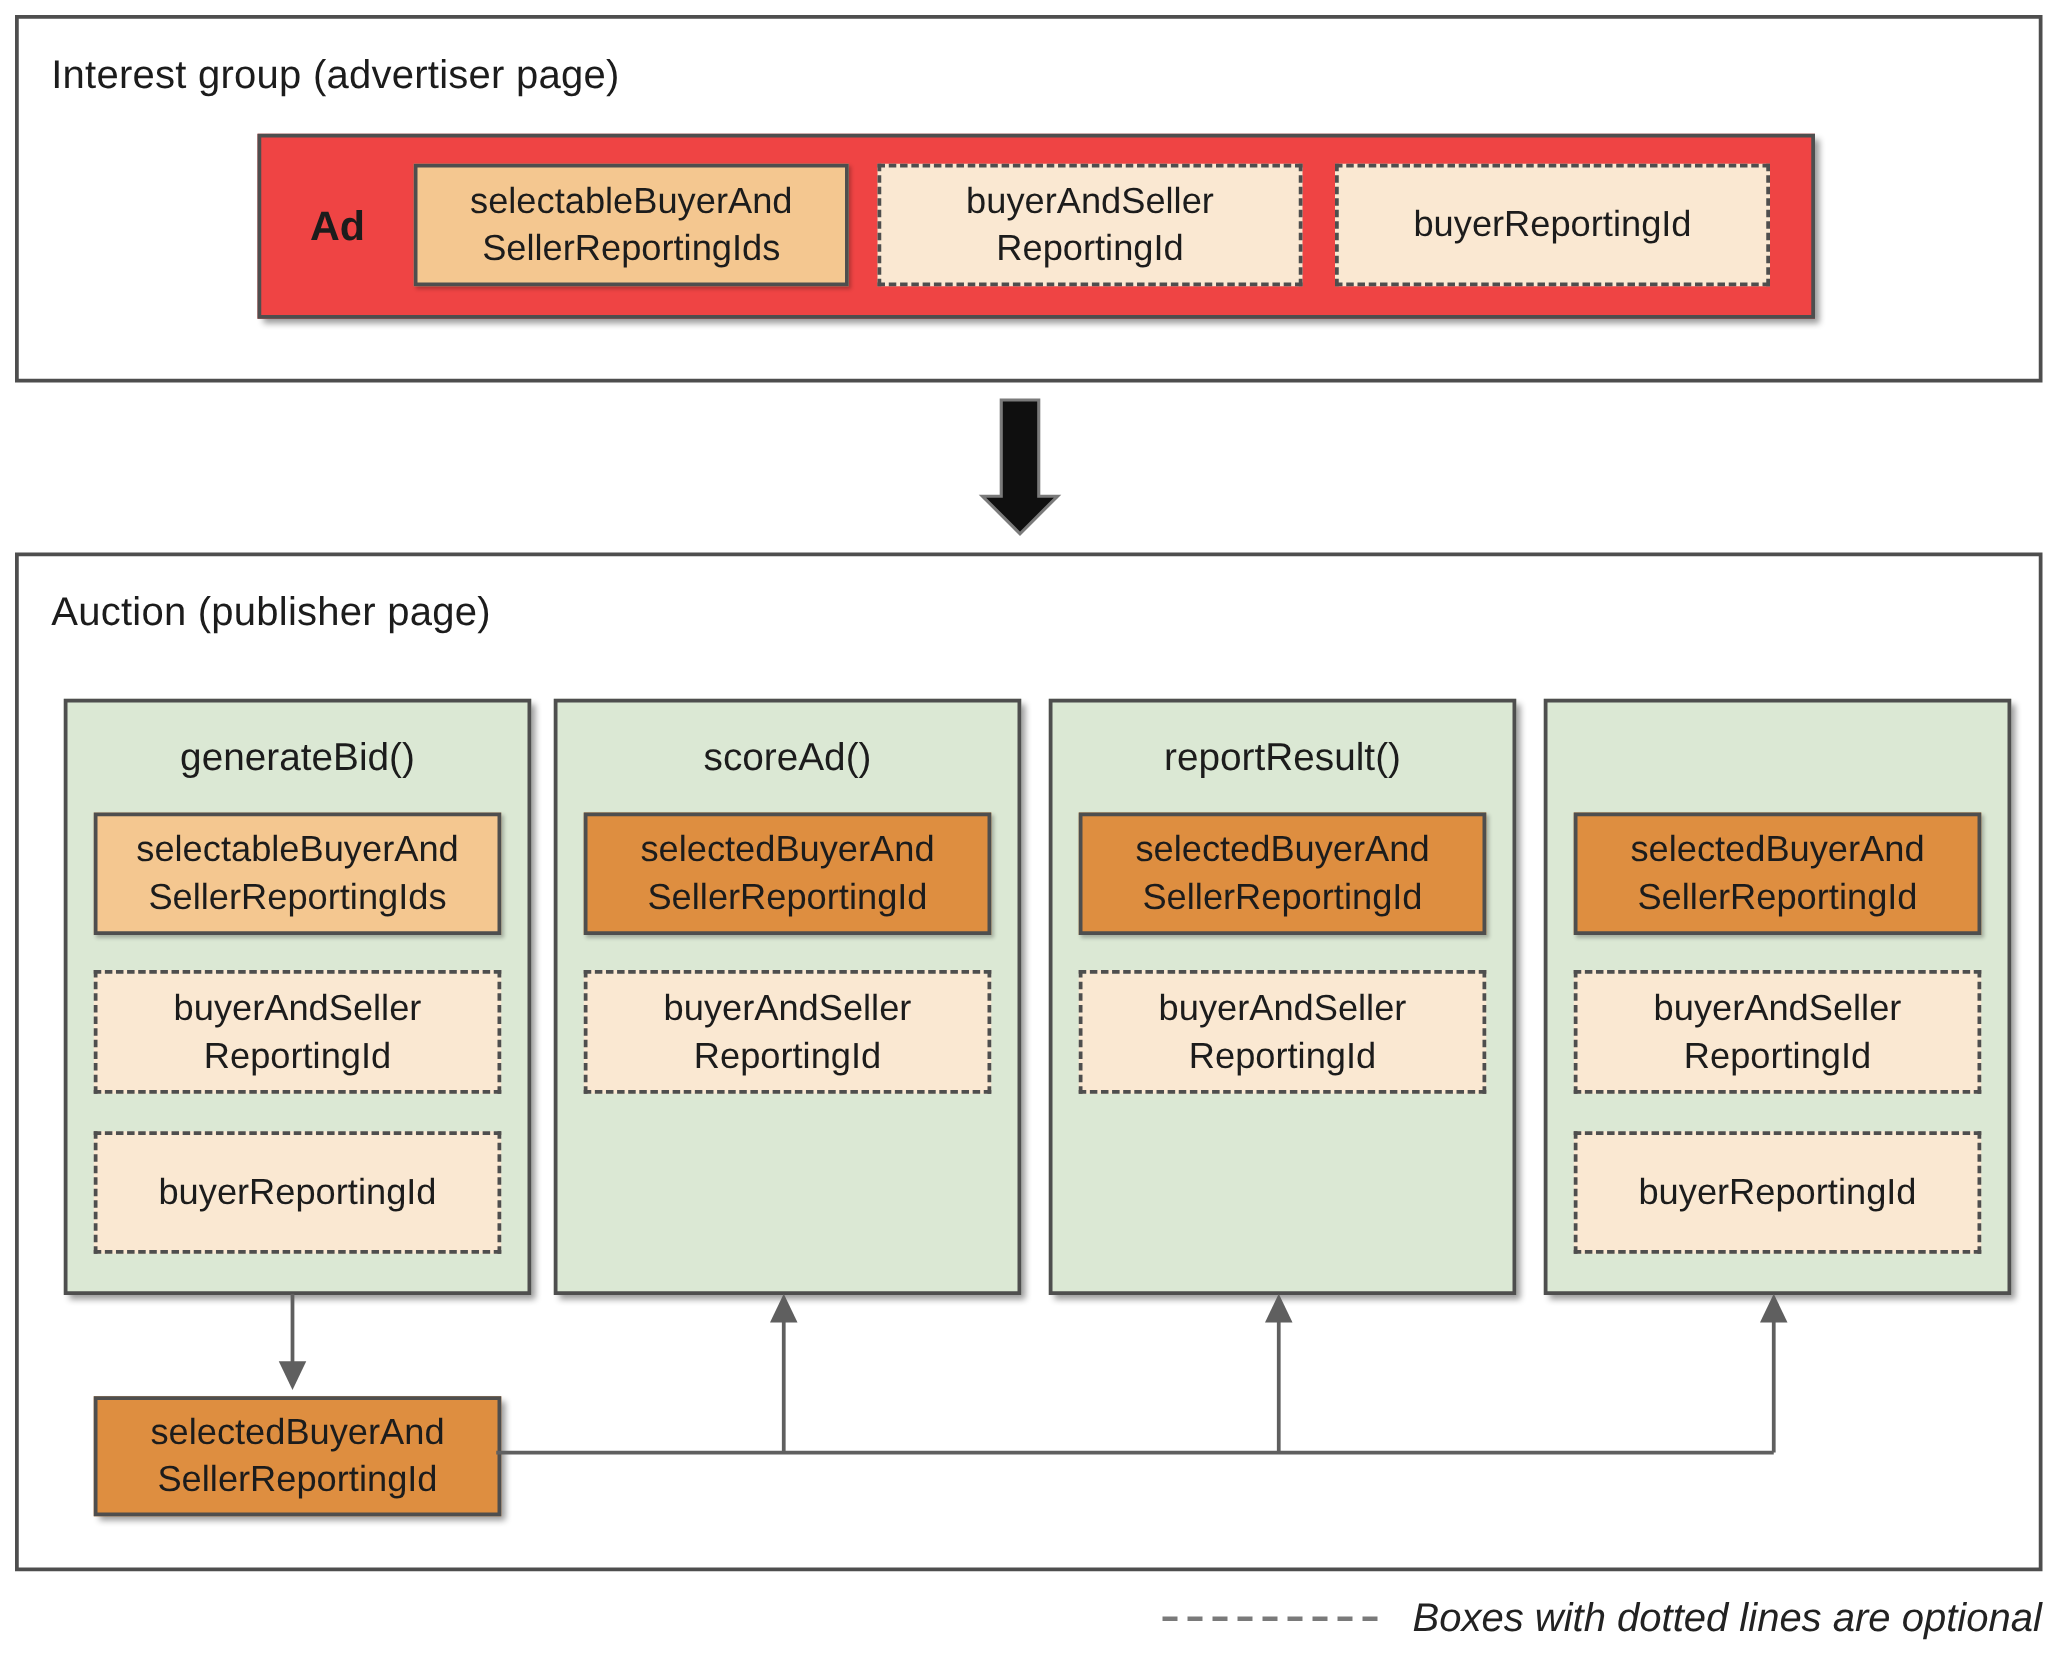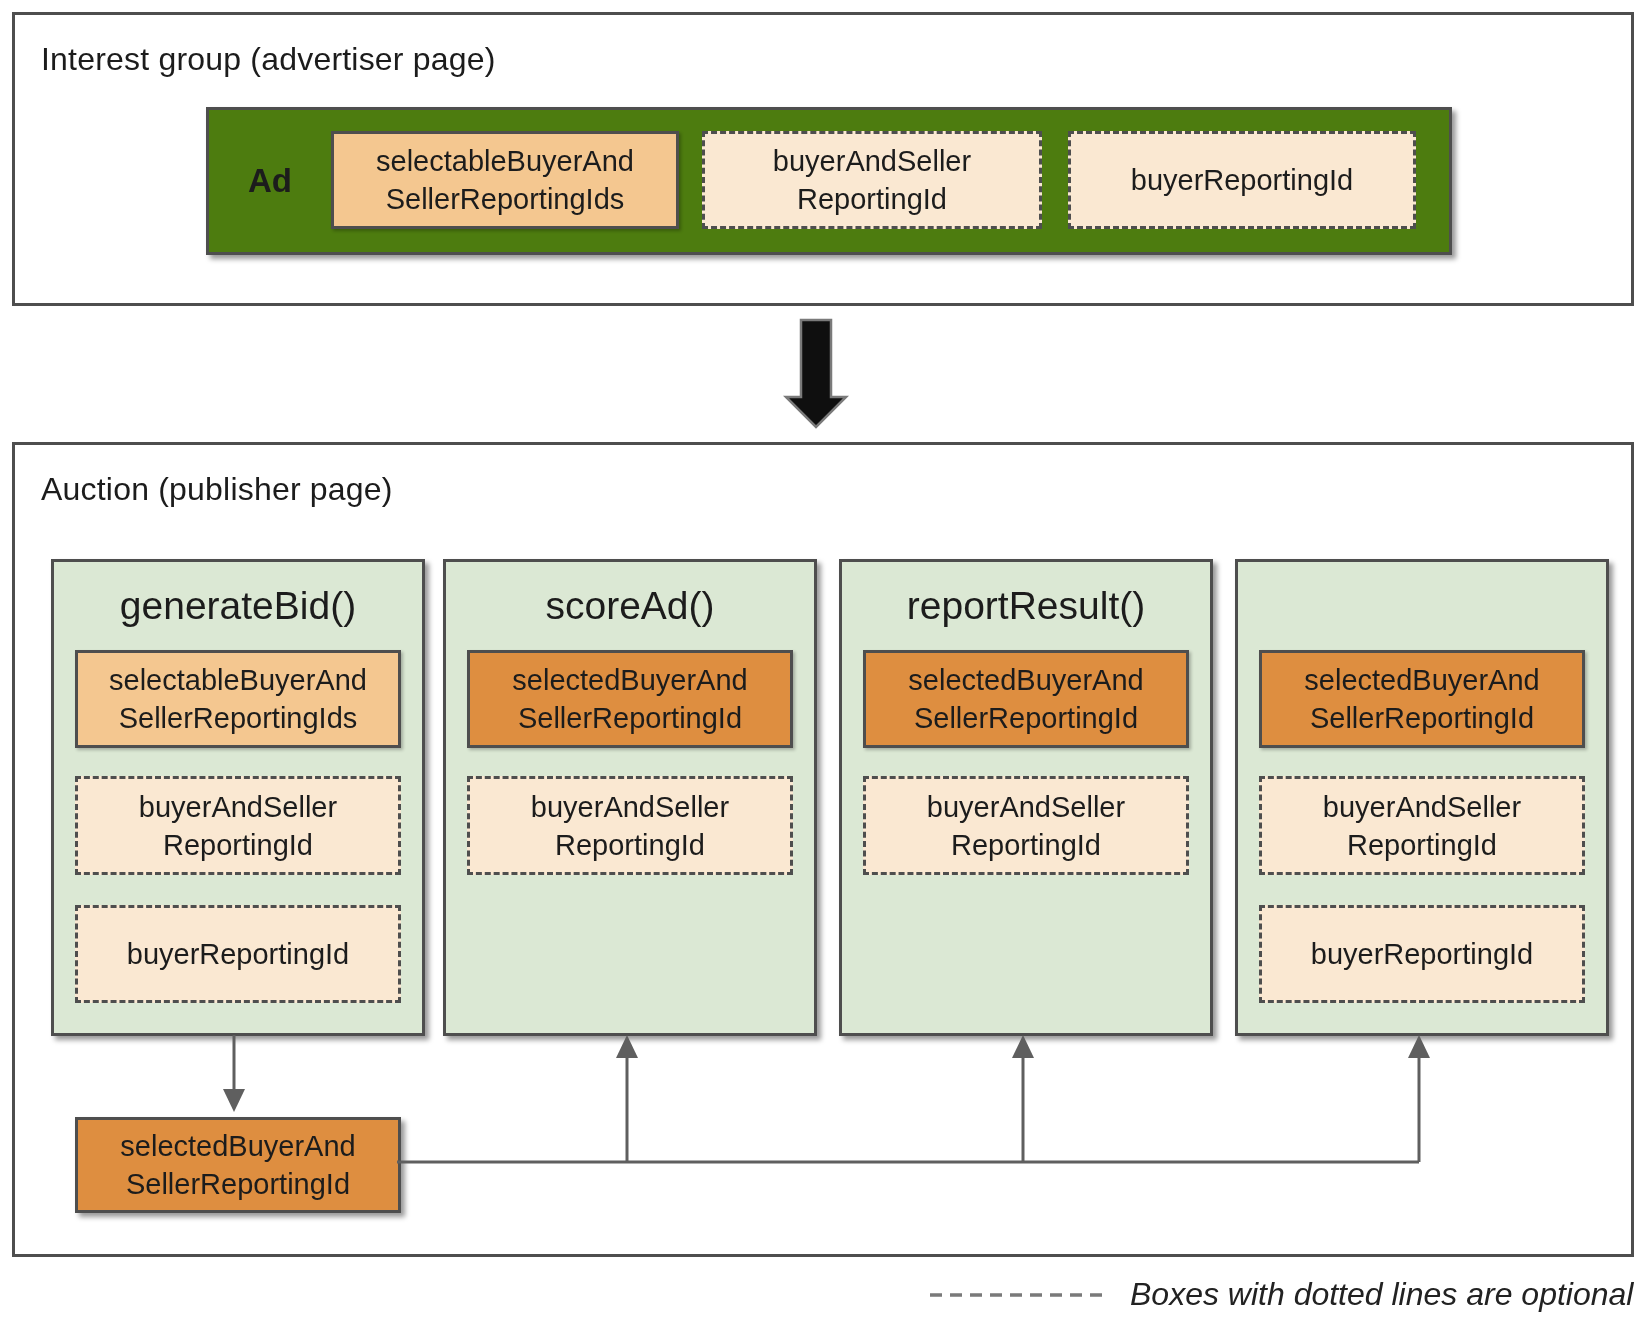--- a/index.html
+++ b/index.html
@@ -31,21 +31,21 @@
   .sec-ig { top: 12px; height: 294px; }
   .sec-auction { top: 442px; height: 815px; }
 
   
   .ad-container {
     position: absolute;
     left: 191px;              
     top: 92px;                
     width: 1246px;
     height: 148px;
-    background: #4d7c0f;
+    background: #ef4444;
     border: 3px solid #4e4e4e;
     box-shadow: 4px 4px 5px rgba(0,0,0,0.40);
   }
   .ad-label {
     position: absolute;
     left: 0; top: 0;
     width: 122px; height: 100%;
     display: flex; align-items: center; justify-content: center;
     font-size: 33px; font-weight: bold;
   }
@@ -96,21 +96,21 @@
   }
   .panel-1 { left: 36px; }    
   .panel-2 { left: 428px; }   
   .panel-3 { left: 824px; }   
   .panel-4 { left: 1220px; }  
   .panel-title {
     position: absolute;
     left: 0; top: 0;
     width: 100%; height: 88px;
     display: flex; align-items: center; justify-content: center;
-    font-size: 39px;
+    font-size: 31px;
   }
   .pb { left: 21px; width: 326px; }
   .pb1 { top: 88px;  height: 98px; }
   .pb2 { top: 214px; height: 99px; }
   .pb3 { top: 343px; height: 98px; }
 
   
   .outbox {
     position: absolute;
     left: 60px;               

